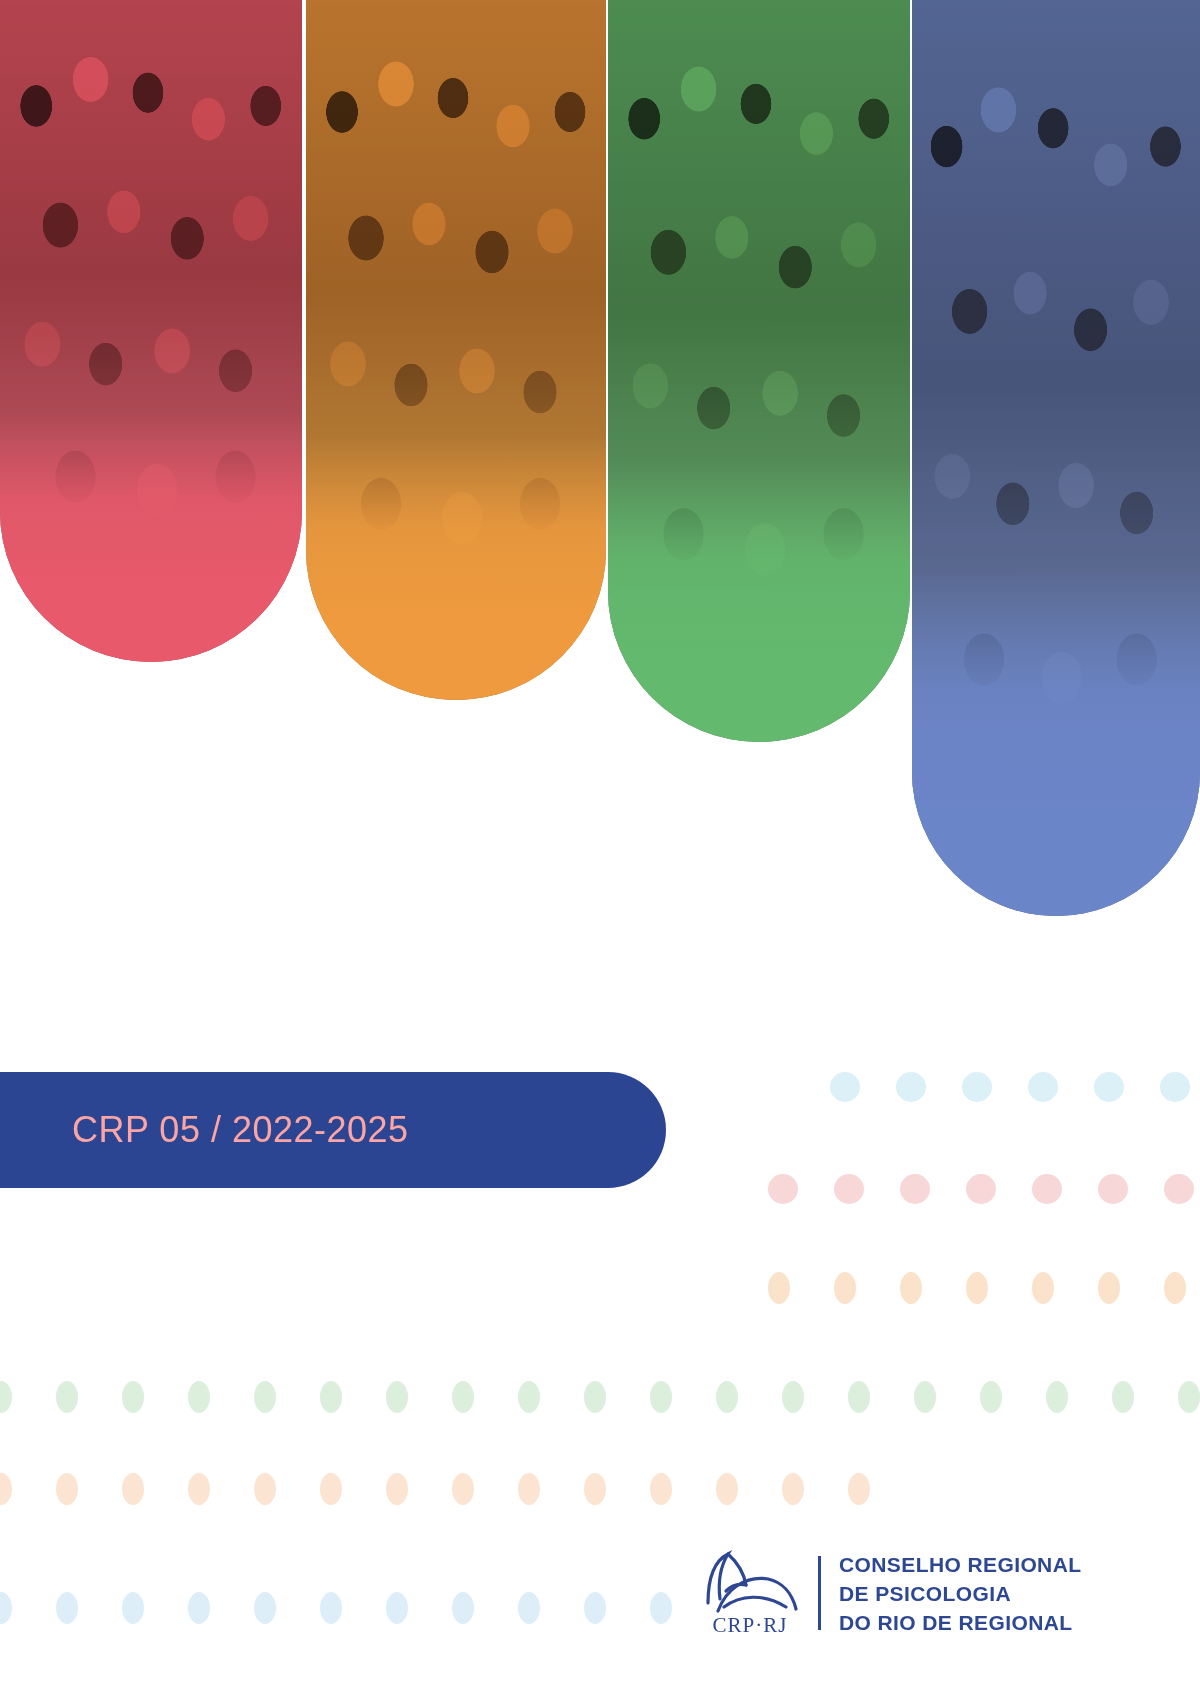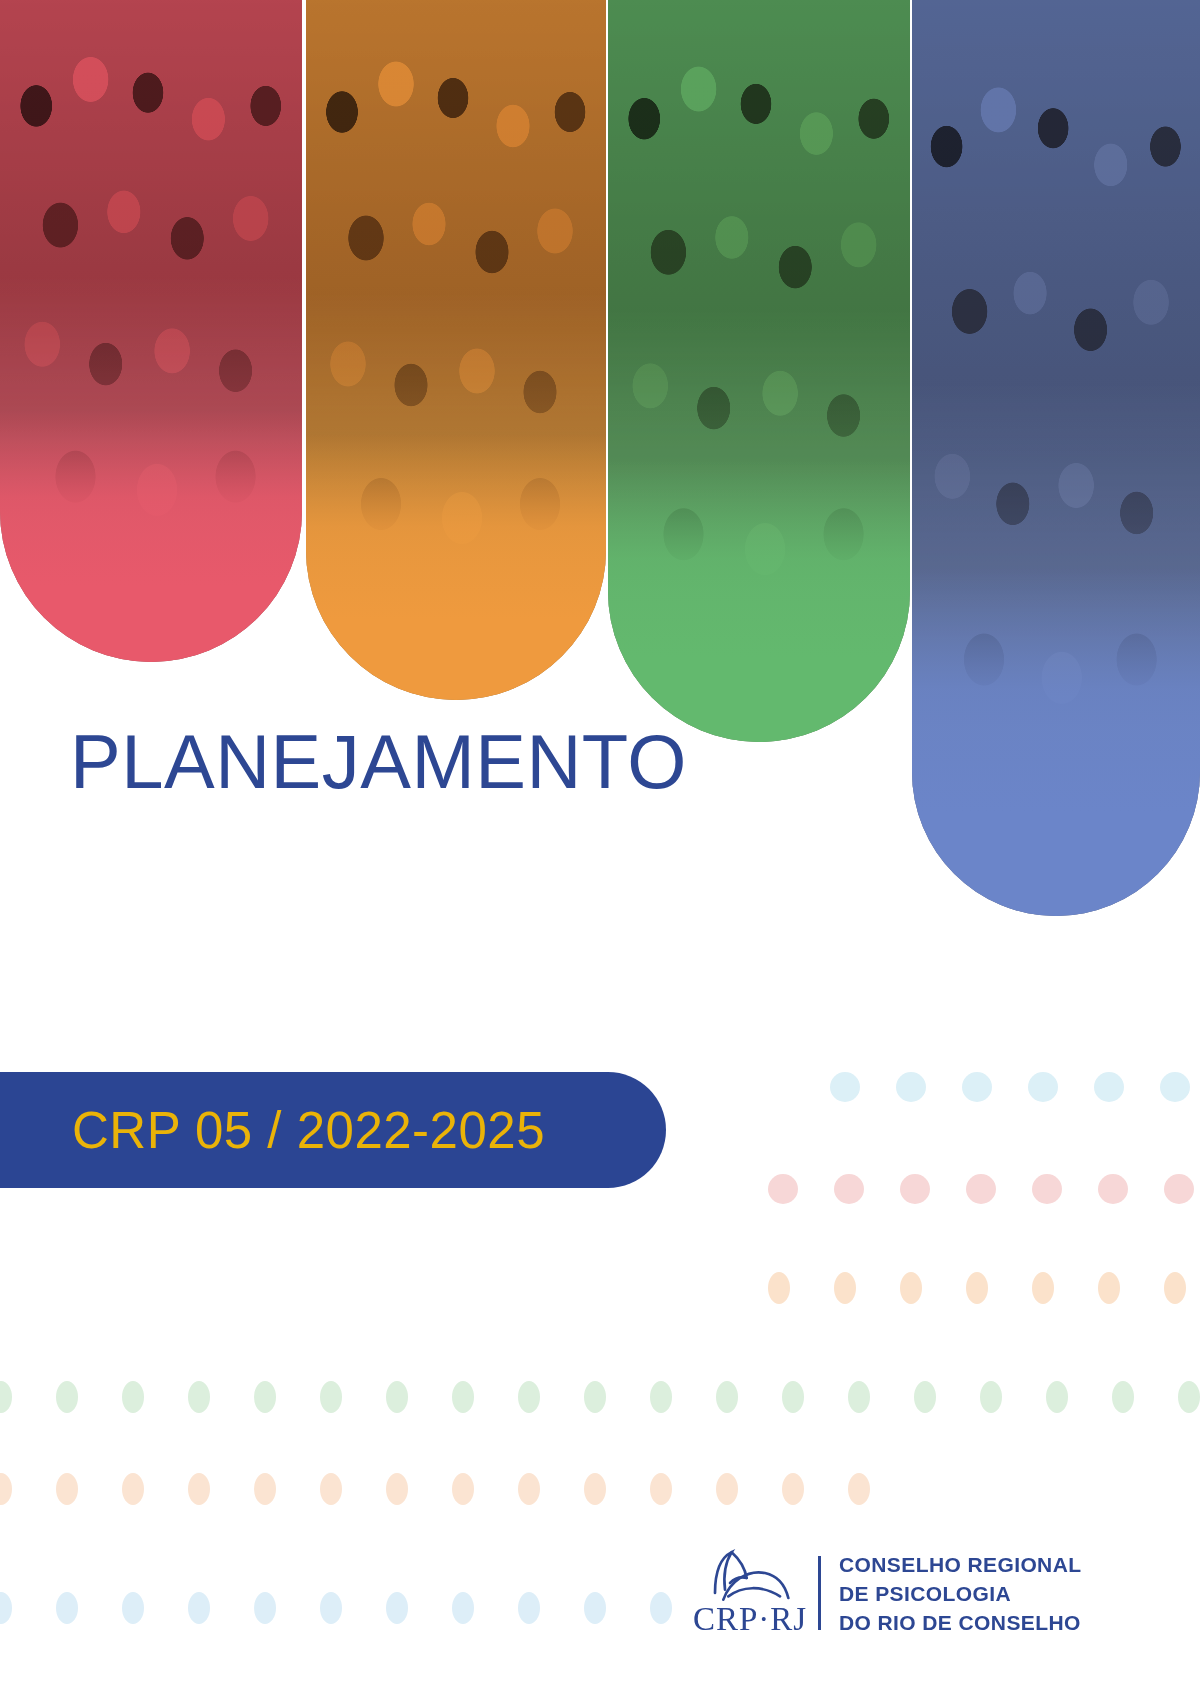--- a/index.html
+++ b/index.html
@@ -74,22 +74,22 @@
 
   
   #subtitle-banner {
     position:absolute; left:0; top:1072px;
     width:666px; height:116px;
     background:#2b4593;
     border-radius:0 58px 58px 0;
     display:flex; align-items:center;
   }
   #subtitle-banner .txt {
-    color:#eab308;
-    font-size:51px;
+    color:#fca5a5;
+    font-size:36px;
     letter-spacing:0.5px;
     font-weight:400;
     margin-left:72px;
     white-space:nowrap;
   }
 
   
   .dot-row { position:absolute; display:flex; }
   .dot { border-radius:50%; flex:0 0 auto; }
 
@@ -98,21 +98,21 @@
     position:absolute; left:696px; top:1548px;
     display:flex; align-items:center;
   }
   #logo-mark {
     width:108px; height:90px; position:relative;
     display:flex; flex-direction:column; align-items:center; justify-content:flex-end;
   }
   #logo-mark svg { display:block; }
   #logo-mark .crp-rj {
     font-family:"Liberation Serif", serif;
-    color:#2d4793; font-size:33px; letter-spacing:1px;
+    color:#2d4793; font-size:21px; letter-spacing:1px;
     margin-top:-2px; white-space:nowrap;
   }
   #logo-divider {
     width:3px; height:74px; background:#2d4793; margin:0 18px 0 14px;
   }
   #logo-text { display:flex; flex-direction:column; justify-content:center; }
   #logo-text span {
     color:#2d4793; font-size:21px; font-weight:bold;
     line-height:29px; letter-spacing:0.4px; white-space:nowrap;
   }
@@ -149,21 +149,20 @@
       <div class="photo">
         <div class="crowd"></div>
       </div>
       <div class="tint" style="background: rgb(107, 133, 201);"></div>
       <div class="wash" style="background: linear-gradient(rgba(0, 0, 0, 0) 0%, rgba(0, 0, 0, 0) 42%, rgb(107, 133, 201) 80%, rgb(107, 133, 201) 100%);"></div>
       <div style="position: absolute; inset: 568px 0px 0px; background: linear-gradient(rgba(107, 133, 201, 0) 0%, rgba(107, 133, 201, 0.8) 35%, rgb(107, 133, 201) 70%);"></div>
     </div>
   </div>
 
 <div id="title-block">
-  <span class="tline">PLANEJAMENTO</span>
 </div>
 
 <div id="subtitle-banner">
   <span class="txt">CRP 05 / 2022-2025</span>
 </div>
 
 <div id="dot-rows">
     <div class="dot-row" style="left: 830px; top: 1072px; gap: 36px;">
       <span class="dot" style="width: 30px; height: 30px; background: rgb(220, 240, 247);"></span>
       <span class="dot" style="width: 30px; height: 30px; background: rgb(220, 240, 247);"></span>
@@ -250,15 +249,15 @@
       <path d="M48 36 C40 34, 34 36, 28 42" stroke="#2d4793" stroke-width="3.2" fill="none" stroke-linecap="round"></path>
       <path d="M20 62 C28 40, 48 26, 70 30 C84 33, 94 44, 98 60" stroke="#2d4793" stroke-width="3.2" fill="none" stroke-linecap="round"></path>
       <path d="M26 58 C42 46, 66 44, 88 58" stroke="#2d4793" stroke-width="3.2" fill="none" stroke-linecap="round"></path>
     </svg>
     <div class="crp-rj">CRP·RJ</div>
   </div>
   <div id="logo-divider"></div>
   <div id="logo-text">
     <span>CONSELHO REGIONAL</span>
     <span>DE PSICOLOGIA</span>
-    <span>DO RIO DE CONSELHO</span>
+    <span>DO RIO DE REGIONAL</span>
   </div>
 </div>
 
 </body></html>

